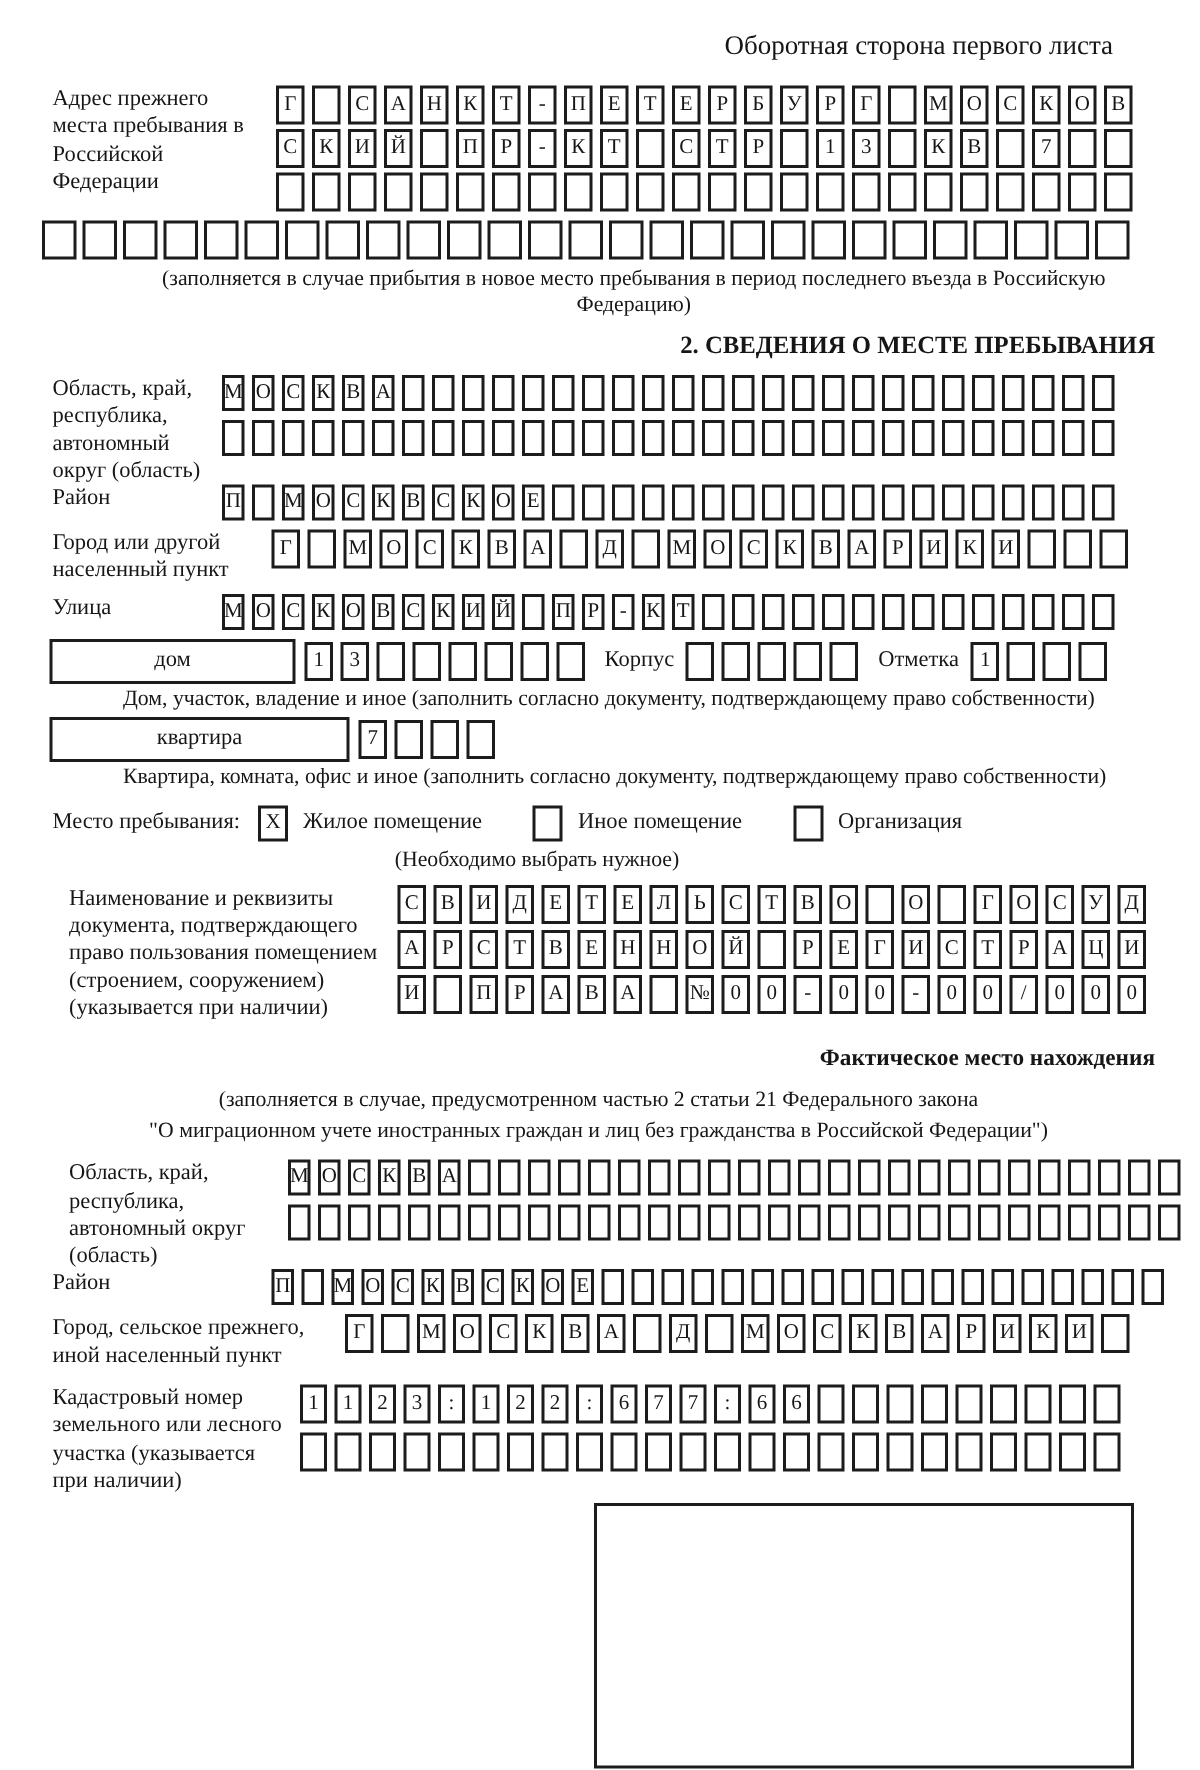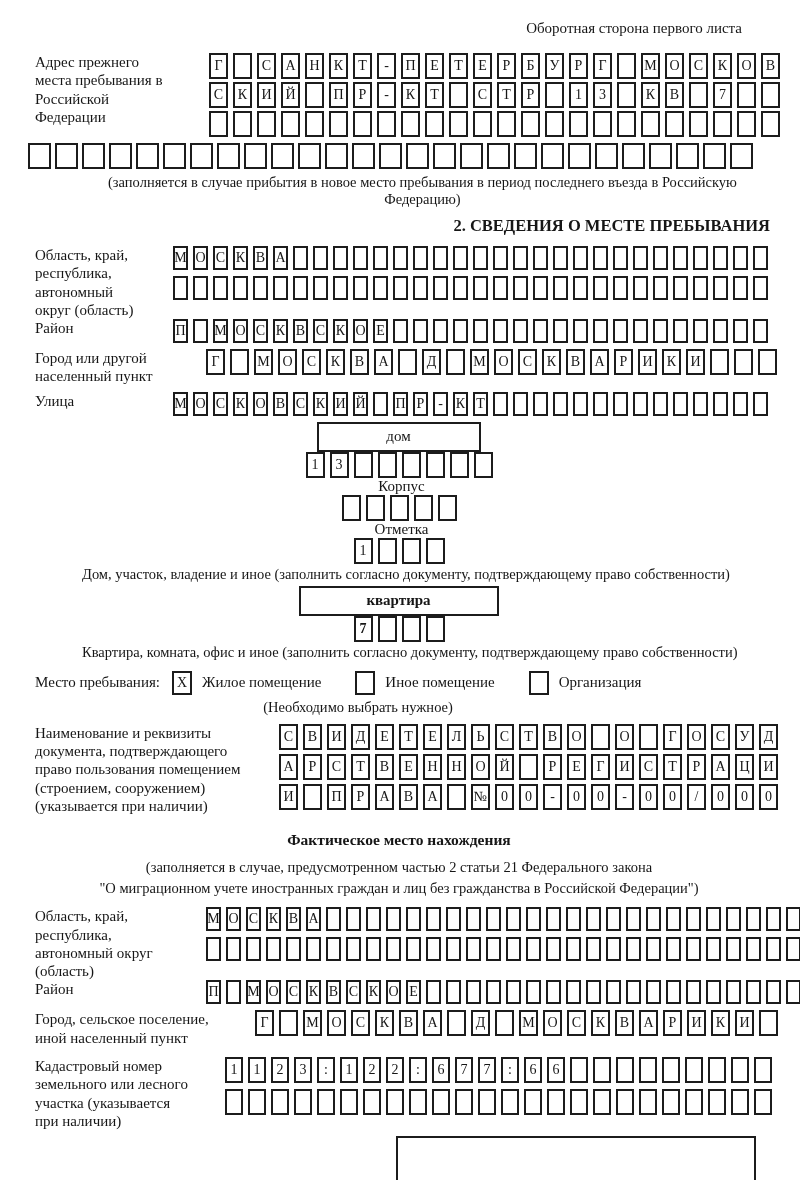--- a/index.html
+++ b/index.html
@@ -4,23 +4,23 @@
 <style>
   * { margin:0; padding:0; box-sizing:border-box; }
   html,body { width:800px; height:1180px; overflow:hidden; }
   body {
     background:#ffffff;
     color:#161616;
     font-family:"Liberation Serif","DejaVu Serif",serif;
   }
   .page { position:relative; width:800px; height:1180px; padding:20px 30px 0 28px; }
 
-  .header-note { text-align:right; font-size:15px; margin-bottom:16px; padding-right:28px; }
-
-  .field { display:flex; align-items:flex-start;gap:25px; }
+  .header-note { text-align:right; font-size:18px; margin-bottom:16px; padding-right:28px; }
+
+  .field { display:flex; align-items:flex-start; }
   .field-label { font-size:15px; line-height:1.22; padding-left:7px; padding-right:8px; flex:none; }
   .w156 { width:156px; }
   .w120 { width:120px; }
   .w153 { width:153px; }
   .w202 { width:202px; }
   .w226 { width:226px; }
   .w172 { width:172px; }
 
   .rows > .cells { margin-bottom:3px; }
   .rows-gap6 > .cells { margin-bottom:6px; }
@@ -37,43 +37,43 @@
   .cells-lg .cell { width:23px; height:26px; margin-right:4px; }
   .cells-cd .cell { width:18px; height:26px; margin-right:5px; }
 
   .full-row { margin-top:3px; }
 
   .note { font-size:14.5px;margin-left:47px; }
   .note-center { text-align:center; margin-top:5px; }
   .note-left { padding-left:7px; margin-top:2px; margin-bottom:3px; }
 
   .sec-title { text-align:right; font-weight:bold; font-size:16.5px; margin-top:8px; margin-bottom:10px; }
-  .sub-title { text-align:center; font-weight:bold; font-size:15.5px; margin-top:16px; margin-bottom:8px; }
+  .sub-title { text-align:right; font-weight:bold; font-size:15.5px; margin-top:16px; margin-bottom:8px; }
   .sub-note { text-align:center; font-size:14.5px; line-height:1.45; }
 
-  .house-row { display:flex; align-items:center; margin-top:6px; margin-left:5px;flex-direction:column; }
+  .house-row { display:flex; align-items:center; margin-top:6px; margin-left:5px; }
   .type-box {
     border:2px solid #1c1c1c; height:30px; display:flex; align-items:center; justify-content:center;
     font-size:15px; flex:none; margin-right:6px;
   }
   .type-box.dom { width:164px; }
   .type-box.kv { width:200px; }
   .inline-label { font-size:15px; margin:0 8px; flex:none; }
 
   .stay-row { display:flex; align-items:center; padding-left:7px; margin-top:10px; }
   .stay-label { font-size:15px; margin-right:12px; }
   .chk {
     flex:none; width:20px; height:24px; border:2px solid #1c1c1c;
     display:inline-flex; align-items:center; justify-content:center; font-size:14px;
   }
   .opt { font-size:15px; margin-left:10px; margin-right:34px; }
   .stay-note { font-size:14.5px; text-align:center; width:660px; margin-top:4px; }
 
   .mt6 { margin-top:6px; }
-  .mt8 { margin-top:8px; }
+  .mt8 { margin-top:8px;margin-left:11px; }
   .mt10 { margin-top:10px; }
 
   .stamp-box {
     margin-left:368px; margin-top:6px;
     width:360px; height:177px; border:2px solid #1c1c1c; background:#fff;
   }
   .stamp-caption {
     margin-left:360px; margin-top:5px; width:392px;
     text-align:center; font-size:14.5px; line-height:1.35;
   }
@@ -396,21 +396,21 @@
     <div class="inline-label">Отметка</div>
     <div class="cells cells-md">
         <span class="cell">1</span>
         <span class="cell"></span>
         <span class="cell"></span>
         <span class="cell"></span>
       </div>
   </div>
   <div class="note note-left">Дом, участок, владение и иное (заполнить согласно документу, подтверждающему право собственности)</div>
 
-  <div class="house-row" style="margin-top:2px;font-weight:bold;">
+  <div class="house-row" style="margin-top:2px;">
     <div class="type-box kv">квартира</div>
     <div class="cells cells-md">
         <span class="cell">7</span>
         <span class="cell"></span>
         <span class="cell"></span>
         <span class="cell"></span>
       </div>
   </div>
   <div class="note note-left">Квартира, комната, офис и иное (заполнить согласно документу, подтверждающему право собственности)</div>
 
@@ -604,21 +604,21 @@
         <span class="cell"></span>
         <span class="cell"></span>
         <span class="cell"></span>
         <span class="cell"></span>
         <span class="cell"></span>
         <span class="cell"></span>
       </div>
   </div>
 
   <div class="field mt6">
-    <div class="field-label w202">Город, сельское поселение, иной населенный пункт</div>
+    <div class="field-label w202">Город, сельское прежнего, иной населенный пункт</div>
     <div class="cells cells-md">
         <span class="cell">Г</span>
         <span class="cell"></span>
         <span class="cell">М</span>
         <span class="cell">О</span>
         <span class="cell">С</span>
         <span class="cell">К</span>
         <span class="cell">В</span>
         <span class="cell">А</span>
         <span class="cell"></span>

